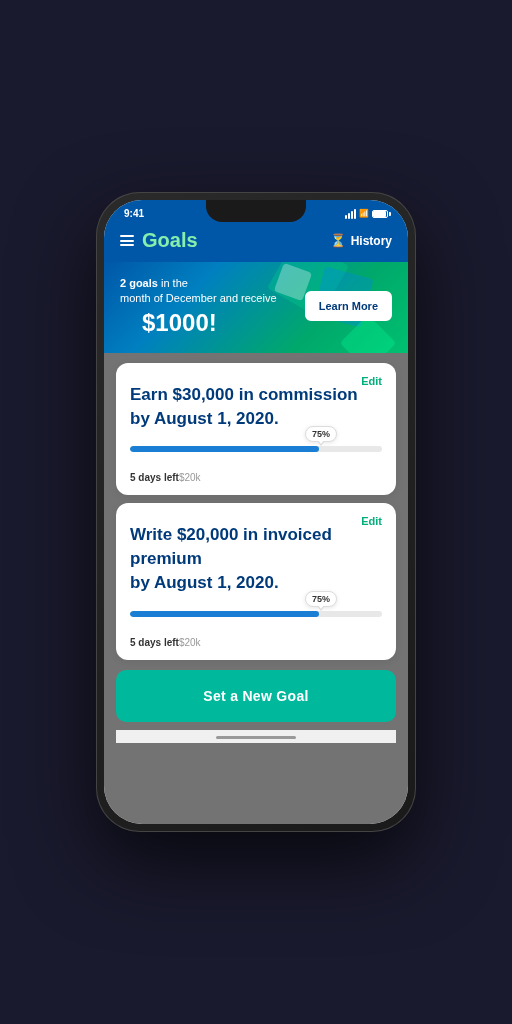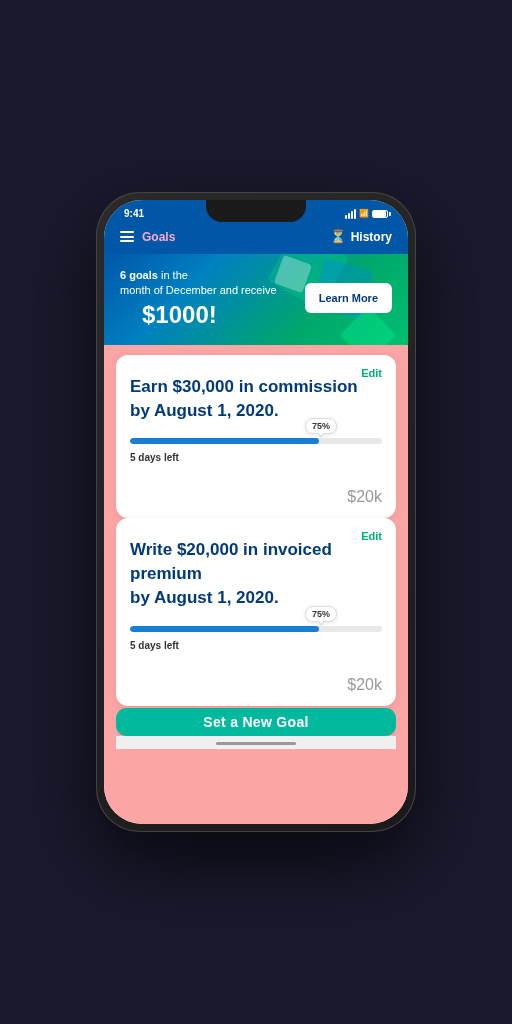--- a/index.html
+++ b/index.html
@@ -133,22 +133,22 @@
     }
 
     .hamburger-line {
       width: 14px;
       height: 2px;
       background: white;
       border-radius: 1px;
     }
 
     .header-title {
-      color: #f9a8d4;
-      font-size: 12px;
+      color: #86efac;
+      font-size: 20px;
       font-weight: 700;
     }
 
     .history-btn {
       display: flex;
       align-items: center;
       gap: 4px;
       color: white;
       font-size: 12px;
       font-weight: 600;
@@ -219,26 +219,26 @@
       padding: 7px 12px;
       font-size: 11px;
       font-weight: 700;
       cursor: pointer;
       white-space: nowrap;
       margin-left: 0;
     }
 
     
     .main-content {
-      background: #fca5a5;
+      background: #737373;
       flex: 1;
       padding: 10px 12px;
       display: flex;
       flex-direction: column;
-      gap: 0;
+      gap: 8px;
       overflow-y: auto;
     }
 
     
     .goal-card {
       background: white;
       border-radius: 12px;
       padding: 12px 14px;
       box-shadow: 0 2px 8px rgba(0,0,0,0.07);
     }
@@ -261,21 +261,21 @@
       color: #003a7a;
       font-size: 17px;
       font-weight: 700;
       line-height: 1.4;
       margin-top: -4px;
       margin-bottom: 8px;
     }
 
     .progress-container {
       position: relative;
-      margin-bottom: 8px;
+      margin-bottom: 20px;
     }
 
     .progress-tooltip {
       position: absolute;
       top: -20px;
       background: white;
       border: 1.5px solid #ddd;
       border-radius: 8px;
       padding: 2px 6px;
       font-size: 9px;
@@ -320,43 +320,42 @@
     }
 
     .progress-bar-fill {
       height: 100%;
       background: #1a7fd4;
       border-radius: 3px;
     }
 
     .goal-footer {
       display: flex;
-      justify-content: space-between;
+      justify-content: flex-start;
       margin-top: 4px;
     }
 
     .days-left {
       color: #333;
       font-size: 10px;
       font-weight: 600;
     }
 
     .goal-amount {
       color: #999;
-      font-size: 16px;
-      margin-top: 36px;
+      font-size: 10px;
     }
 
     
     .set-goal-btn {
       background: #00b89c;
       color: white;
       border: none;
       border-radius: 10px;
-      padding: 6px;
+      padding: 18px;
       font-size: 14px;
       font-weight: 700;
       cursor: pointer;
       width: 100%;
       margin-top: 2px;
       letter-spacing: 0.3px;
     }
 
     
     .home-indicator {
@@ -420,21 +419,21 @@
 
       <div class="promo-banner">
         <div class="promo-shapes">
           <div class="promo-shape" style="width:60px;height:60px;background:#00d48a;top:-15px;right:70px;transform:rotate(30deg);"></div>
           <div class="promo-shape" style="width:50px;height:50px;background:#0080ff;top:10px;right:40px;transform:rotate(15deg);"></div>
           <div class="promo-shape" style="width:40px;height:40px;background:#00ff99;bottom:-10px;right:20px;transform:rotate(45deg);"></div>
           <div class="promo-shape" style="width:30px;height:30px;background:#ffffff;top:5px;right:100px;transform:rotate(20deg);"></div>
         </div>
         <div class="promo-text-block">
           <div class="promo-subtitle">
-            <strong>6 goals</strong>
+            <strong>2 goals</strong>
             <span> in the</span><br>
             <span>month of December and receive</span>
           </div>
           <div class="promo-amount">$1000!</div>
         </div>
         <button class="learn-more-btn">Learn More</button>
       </div>
 
       <div class="main-content">
 

